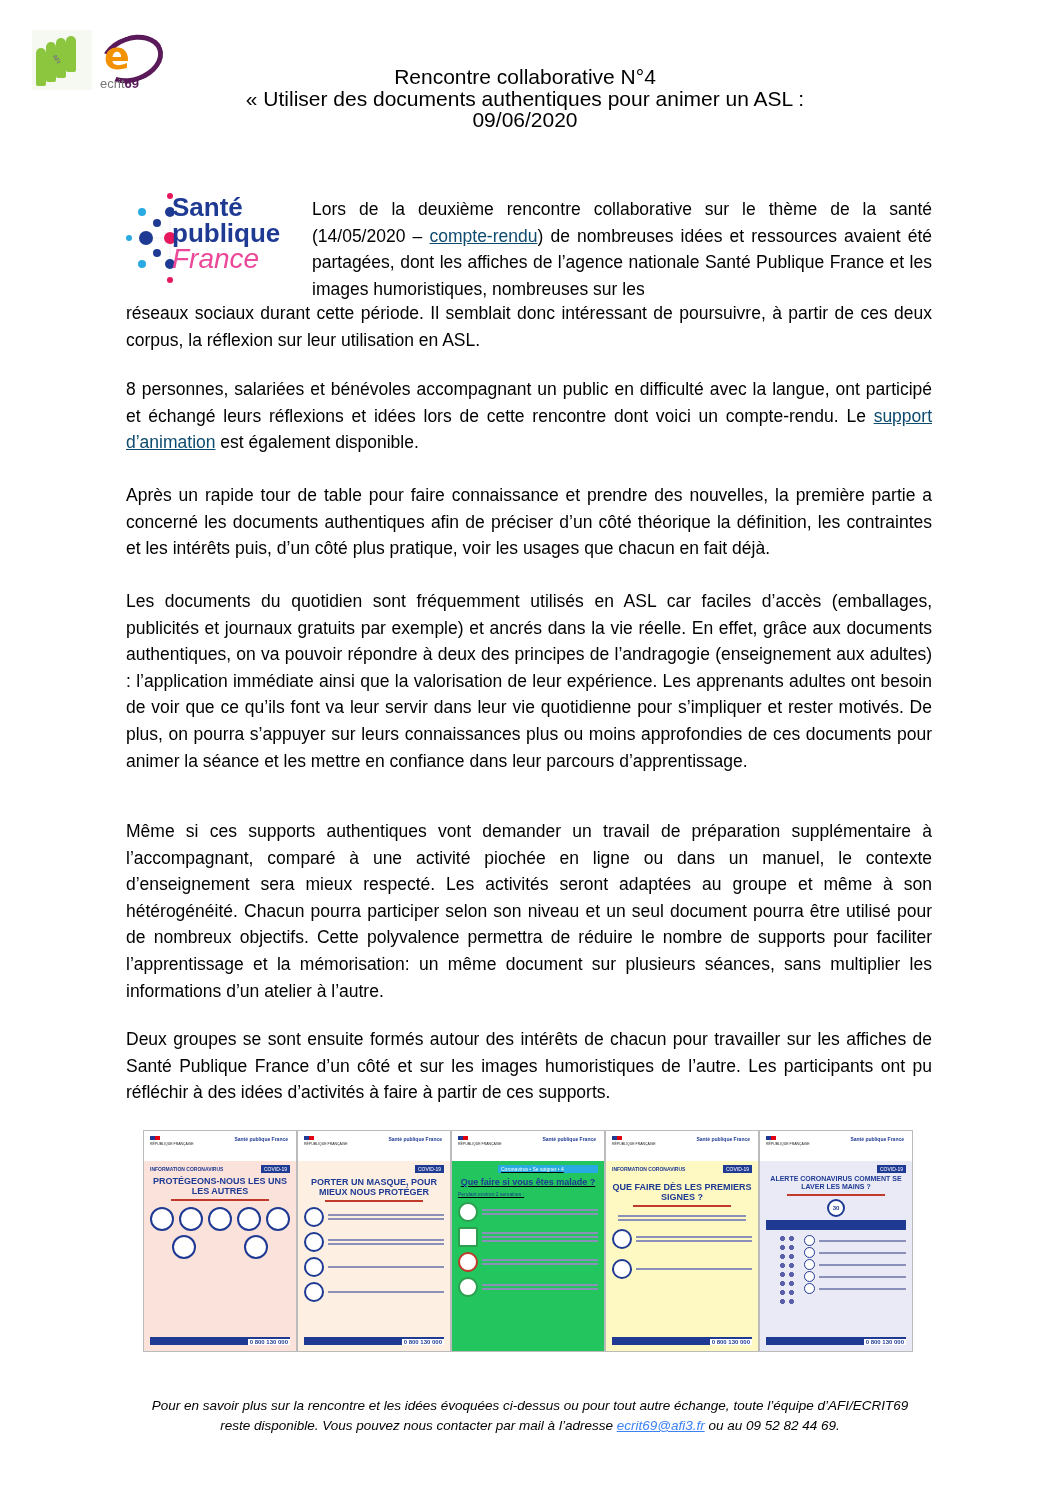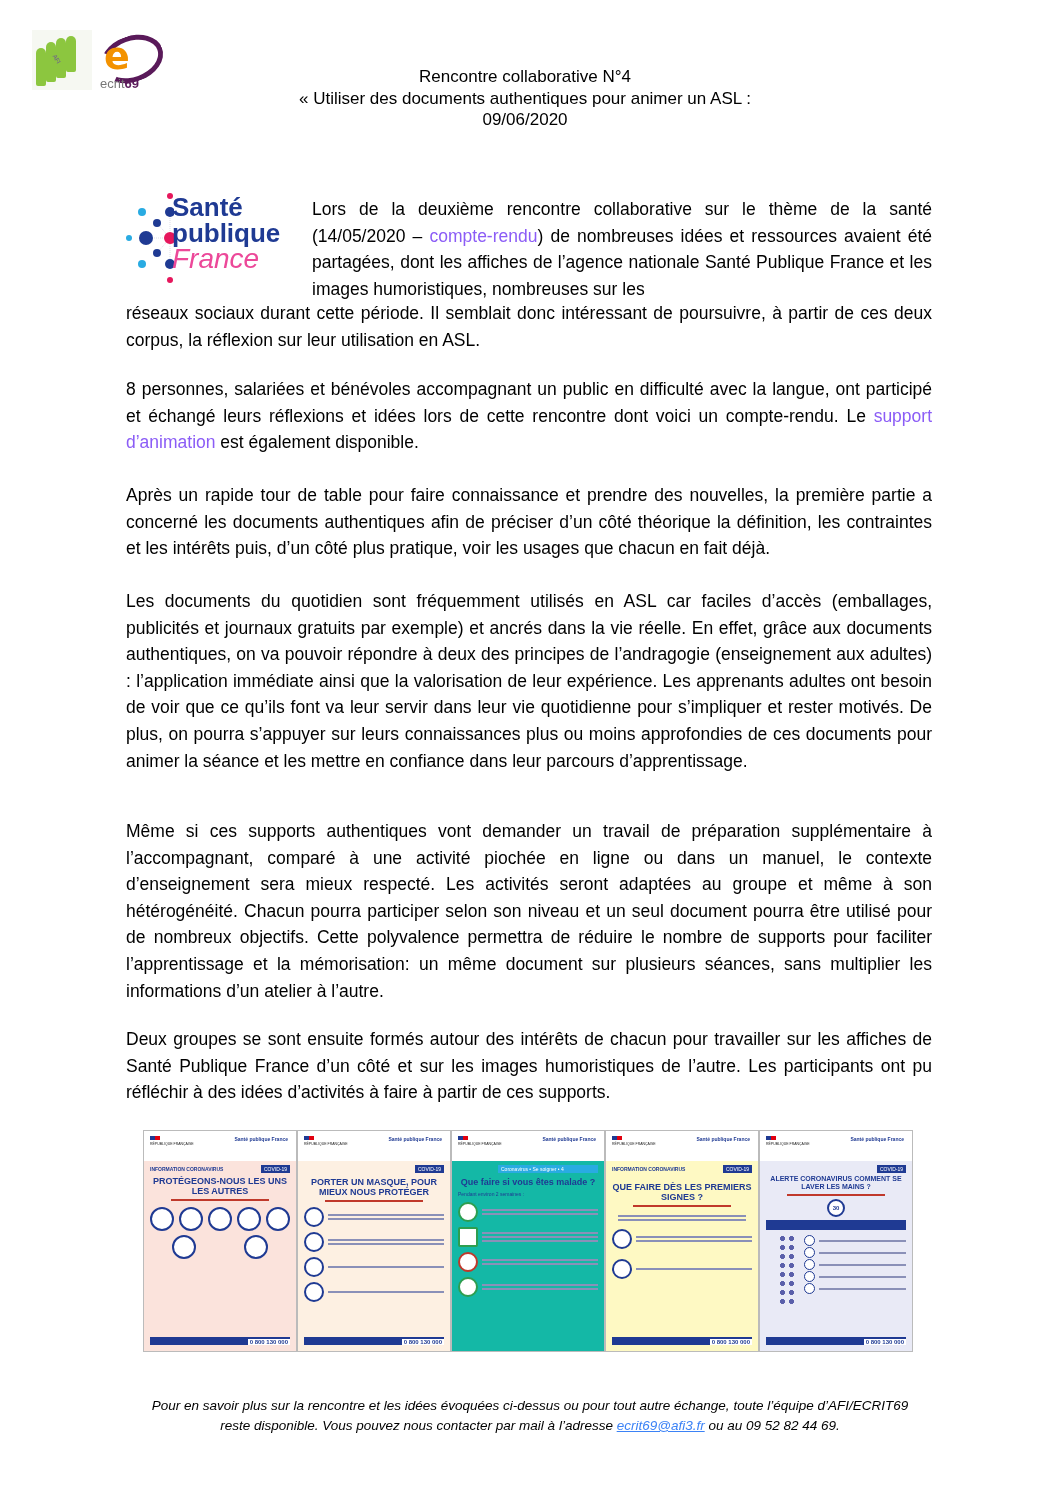--- a/index.html
+++ b/index.html
@@ -9,29 +9,29 @@
   .afi-logo { width:60px; height:60px; background:#f6f8f2; position:relative; }
   .afi-logo .person { position:absolute; width:10px; border-radius:5px 5px 2px 2px; background:#8cc63f; }
   .afi-logo .txt { position:absolute; font-size:6px; color:#6a4c9c; transform:rotate(60deg); }
   .ecrit-logo { width:58px; height:60px; position:relative; }
   .ecrit-logo .ring { position:absolute; left:2px; top:6px; width:54px; height:36px; border:5px solid #5a1a5a;
                       border-radius:50%; transform:rotate(-20deg); border-left-color:transparent; }
   .ecrit-logo .e { position:absolute; left:6px; top:4px; font-size:38px; font-weight:bold; color:#f39200; font-family:"DejaVu Sans", sans-serif; }
   .ecrit-logo .name { position:absolute; left:2px; top:46px; font-size:13px; color:#777; }
   .ecrit-logo .name b { color:#5a1a5a; }
 
-  .title-block { position:absolute; left:0; width:1058px; top:66px; text-align:center; font-size:17px; line-height:21.5px; }
+  .title-block { position:absolute; left:0; width:1058px; top:66px; text-align:center; font-size:21px; line-height:21.5px; }
   .title-block div { margin-left:170px; width:710px; margin-left:170px; }
 
   .spf-logo { position:absolute; left:124px; top:190px; width:176px; height:100px; }
   .spf-text { position:absolute; left:48px; top:4px; font-weight:bold; color:#1f3a93; font-size:26px; line-height:26px; }
   .spf-text .light { font-weight:normal; font-size:28px; color:#ec4899;font-style:italic; }
 
   .p { position:absolute; font-size:17.5px; line-height:26.6px; text-align:justify; }
-  .p a, .link { color:#8b5cf6; }
+  .p a, .link { color:#0c4a6e; text-decoration:underline; }
   .intro-first { left:312px; top:196px; width:620px; }
   .intro-rest { left:126px; top:300px; width:806px; }
   .block { left:126px; width:806px; }
 
   .posters { position:absolute; left:143px; top:1130px; height:222px; display:flex; }
   .poster { width:154px; height:222px; border:1px solid #bbb; box-sizing:border-box; position:relative; overflow:hidden; font-size:7px; }
   .poster .head { height:30px; background:#fff; position:relative; }
   .poster .rf { position:absolute; left:6px; top:5px; width:10px; height:4px; background:linear-gradient(90deg,#1f3a93 50%,#e1000f 50%); }
   .poster .rf-t { position:absolute; left:6px; top:11px; font-size:3.5px; line-height:4px; color:#222; }
   .poster .spf { position:absolute; right:8px; top:5px; font-size:5px; color:#1f3a93; line-height:6px; font-weight:bold; }
@@ -185,21 +185,21 @@
         <div class="tel">0 800 130 000</div>
     </div>
   </div>
 
   <div class="poster">
     <div class="head">
         <div class="rf"></div>
         <div class="rf-t">RÉPUBLIQUE FRANÇAISE</div>
         <div class="spf">Santé publique France</div>
       </div>
-    <div class="body" style="background:#14b8a6;">
+    <div class="body" style="background:#22c55e;text-decoration:underline;">
       <div style="background:#29abe2;color:#fff;font-size:5px;padding:1px 3px;margin-left:40px;">Coronavirus • Se soigner • 4</div>
       <div class="ptitle" style="font-weight:bold;">Que faire si vous êtes malade ?</div>
       <div style="font-size:5px;color:#1f3a93;margin-top:4px;">Pendant environ 2 semaines :</div>
       <div class="row">
           <div class="ic" style="border-color:#2e9e4f;"></div>
           <div class="lines">
             <i></i>
             <i></i>
           </div>
         </div>

